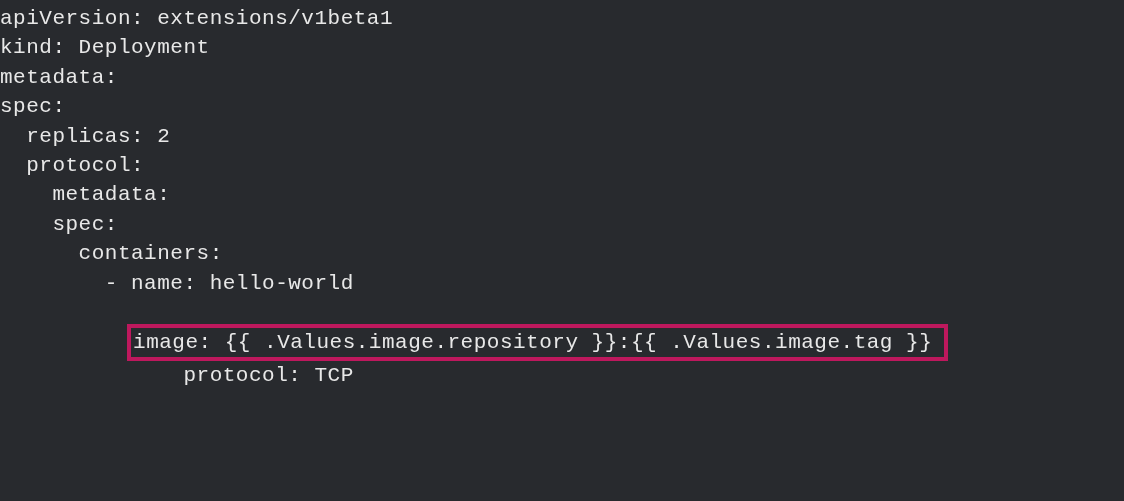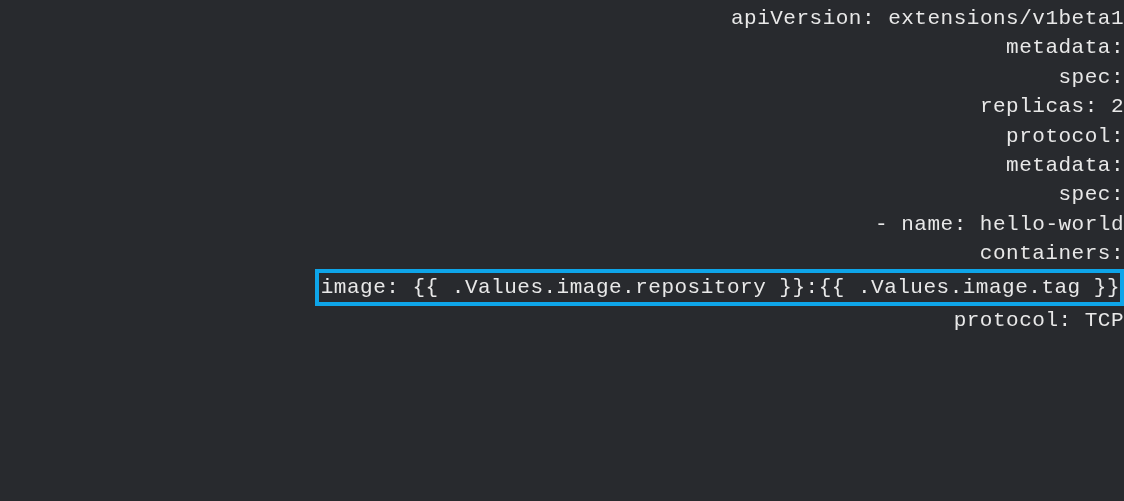--- a/index.html
+++ b/index.html
@@ -15,38 +15,39 @@
       padding: 4px 0;
       width: 1124px;
       height: 501px;
       overflow: hidden;
       line-height: 1.4;
       letter-spacing: 0.5px;
     }
     .line {
       white-space: pre;
       font-weight: 500;
-      text-align: right;
     }
     .highlight-box {
-      border: 4px solid #0ea5e9;
+      border: 4px solid #be185d;
       display: inline-block;
-      padding: 0 0 0 2px;
+      padding: 0 12px 0 2px;
       margin-left: -4px;
+      margin-top: 26px;
     }
   </style>
 </head>
 <body>
 
 <div>
   <div class="line">apiVersion: extensions/v1beta1</div>
+  <div class="line">kind: Deployment</div>
   <div class="line">metadata:</div>
   <div class="line">spec:</div>
   <div class="line">  replicas: 2</div>
   <div class="line">  protocol:</div>
   <div class="line">    metadata:</div>
   <div class="line">    spec:</div>
+  <div class="line">      containers:</div>
   <div class="line">        - name: hello-world</div>
-  <div class="line">      containers:</div>
   <div class="line"><span>          </span><span class="highlight-box">image: {{ .Values.image.repository }}:{{ .Values.image.tag }}</span></div>
   <div class="line">              protocol: TCP</div>
 
 </div>
 
 </body></html>

